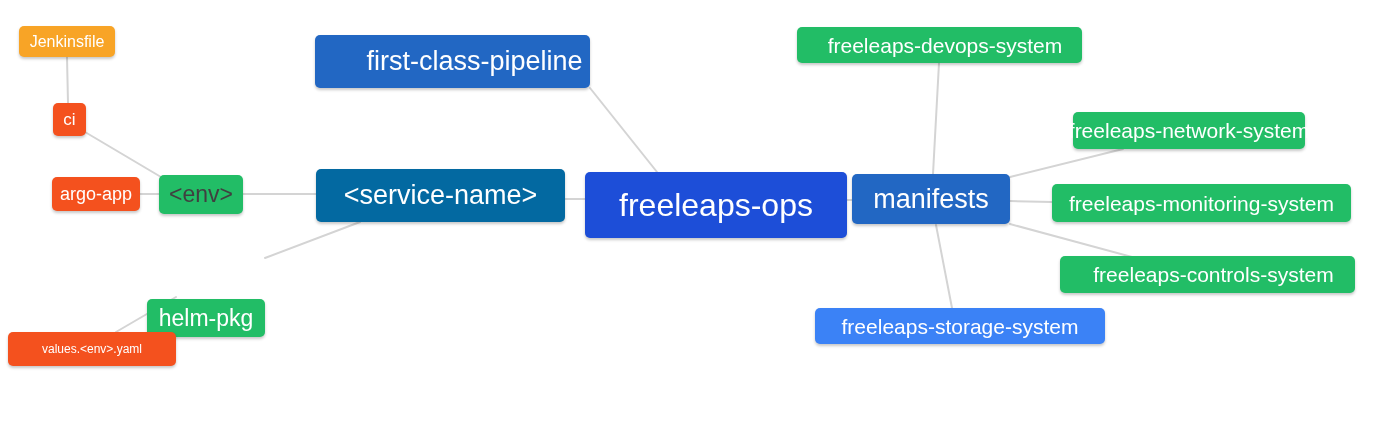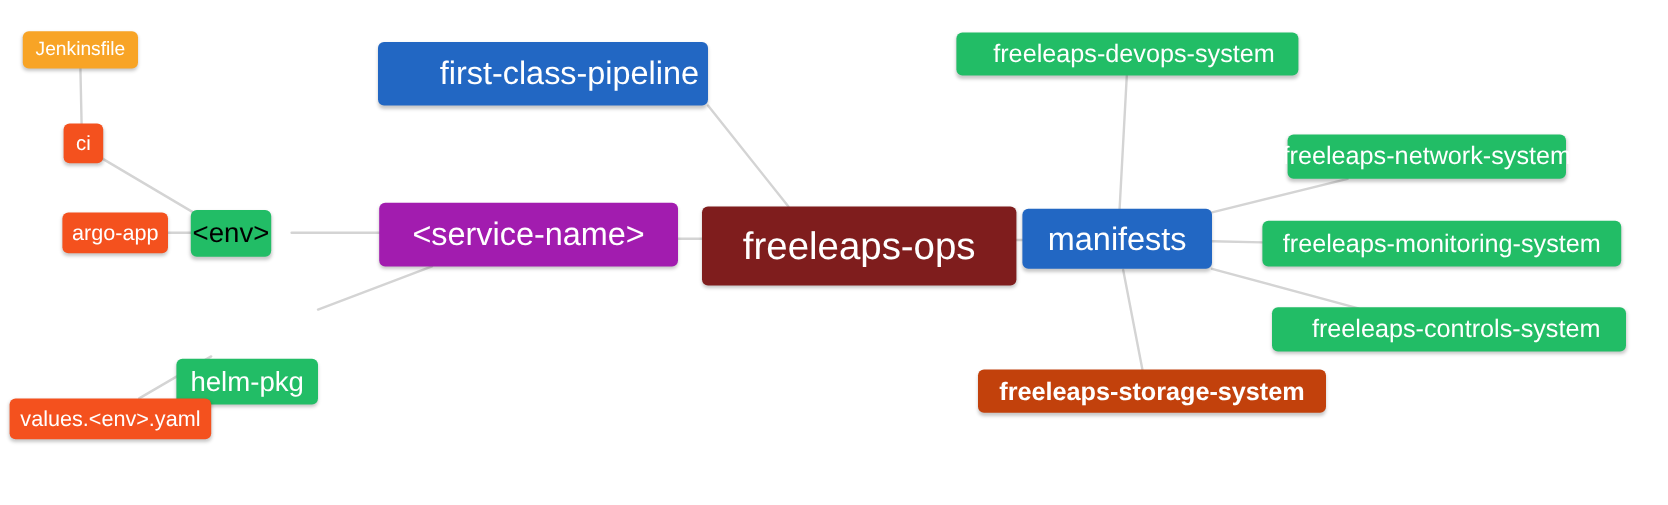--- a/index.html
+++ b/index.html
@@ -55,26 +55,26 @@
       <line x1="939" y1="63" x2="933" y2="174" stroke="#d4d4d4" stroke-width="2" stroke-linecap="round"></line>
       <line x1="1010" y1="177" x2="1123" y2="149" stroke="#d4d4d4" stroke-width="2" stroke-linecap="round"></line>
       <line x1="1010" y1="201" x2="1052" y2="202" stroke="#d4d4d4" stroke-width="2" stroke-linecap="round"></line>
       <line x1="1010" y1="224" x2="1132" y2="257" stroke="#d4d4d4" stroke-width="2" stroke-linecap="round"></line>
       <line x1="936" y1="225" x2="952" y2="308" stroke="#d4d4d4" stroke-width="2" stroke-linecap="round"></line>
     </svg>
   <div id="nodes-layer">
       <div class="node" style="left: 19px; top: 26px; width: 96px; height: 31px; font-size: 16px; background: rgb(248, 164, 38); color: rgb(255, 255, 255);">Jenkinsfile</div>
       <div class="node" style="left: 53px; top: 103px; width: 33px; height: 33px; font-size: 17px; background: rgb(244, 81, 30); color: rgb(255, 255, 255);">ci</div>
       <div class="node" style="left: 32px; top: 177px; width: 88px; height: 34px; font-size: 18px; background: rgb(244, 81, 30); color: rgb(255, 255, 255); margin-left: 20px;">argo-app</div>
-      <div class="node" style="left: 159px; top: 175px; width: 67px; height: 39px; font-size: 23px; background: rgb(34, 189, 102); color: #000000;">&lt;env&gt;</div>
+      <div class="node" style="left: 159px; top: 175px; width: 84px; height: 39px; font-size: 23px; background: rgb(34, 189, 102); color: #404040;">&lt;env&gt;</div>
       <div class="node" style="left: 147px; top: 259px; width: 118px; height: 38px; font-size: 23px; background: rgb(34, 189, 102); color: rgb(255, 255, 255); margin-top: 40px;">helm-pkg</div>
-      <div class="node" style="left: 8px; top: 332px; width: 168px; height: 34px; font-size: 18px; background: rgb(244, 81, 30); color: rgb(255, 255, 255); text-align: center;">values.&lt;env&gt;.yaml</div>
+      <div class="node" style="left: 8px; top: 332px; width: 168px; height: 34px; font-size: 12px; background: rgb(244, 81, 30); color: rgb(255, 255, 255); text-align: center;">values.&lt;env&gt;.yaml</div>
       <div class="node" style="left: 315px; top: 35px; width: 275px; height: 53px; font-size: 27px; background: rgb(34, 103, 195); color: rgb(255, 255, 255); padding-left: 44px;">first-class-pipeline</div>
-      <div class="node" style="left: 316px; top: 169px; width: 249px; height: 53px; font-size: 27px; background: #a21caf; color: rgb(255, 255, 255);">&lt;service-name&gt;</div>
-      <div class="node" style="left: 585px; top: 172px; width: 262px; height: 66px; font-size: 32px; background: #7f1d1d; color: rgb(255, 255, 255);">freeleaps-ops</div>
+      <div class="node" style="left: 316px; top: 169px; width: 249px; height: 53px; font-size: 27px; background: #0369a1; color: rgb(255, 255, 255);">&lt;service-name&gt;</div>
+      <div class="node" style="left: 585px; top: 172px; width: 262px; height: 66px; font-size: 32px; background: #1d4ed8; color: rgb(255, 255, 255);">freeleaps-ops</div>
       <div class="node" style="left: 852px; top: 174px; width: 158px; height: 50px; font-size: 27px; background: rgb(34, 103, 195); color: rgb(255, 255, 255);">manifests</div>
       <div class="node" style="left: 797px; top: 27px; width: 285px; height: 36px; font-size: 21px; background: rgb(34, 189, 102); color: rgb(255, 255, 255); padding-left: 11px;">freeleaps-devops-system</div>
       <div class="node" style="left: 1054px; top: 112px; width: 232px; height: 37px; font-size: 21px; background: rgb(34, 189, 102); color: rgb(255, 255, 255); margin-left: 19px;">freeleaps-network-system</div>
       <div class="node" style="left: 1052px; top: 184px; width: 299px; height: 38px; font-size: 21px; background: rgb(34, 189, 102); color: rgb(255, 255, 255);">freeleaps-monitoring-system</div>
       <div class="node" style="left: 1060px; top: 256px; width: 295px; height: 37px; font-size: 21px; background: rgb(34, 189, 102); color: rgb(255, 255, 255); padding-left: 12px;">freeleaps-controls-system</div>
-      <div class="node" style="left: 815px; top: 308px; width: 290px; height: 36px; font-size: 21px; background: #c2410c; color: rgb(255, 255, 255); font-weight: bold;">freeleaps-storage-system</div>
+      <div class="node" style="left: 815px; top: 308px; width: 290px; height: 36px; font-size: 21px; background: #3b82f6; color: rgb(255, 255, 255);">freeleaps-storage-system</div>
     </div>
 </div>
 
 </body></html>

